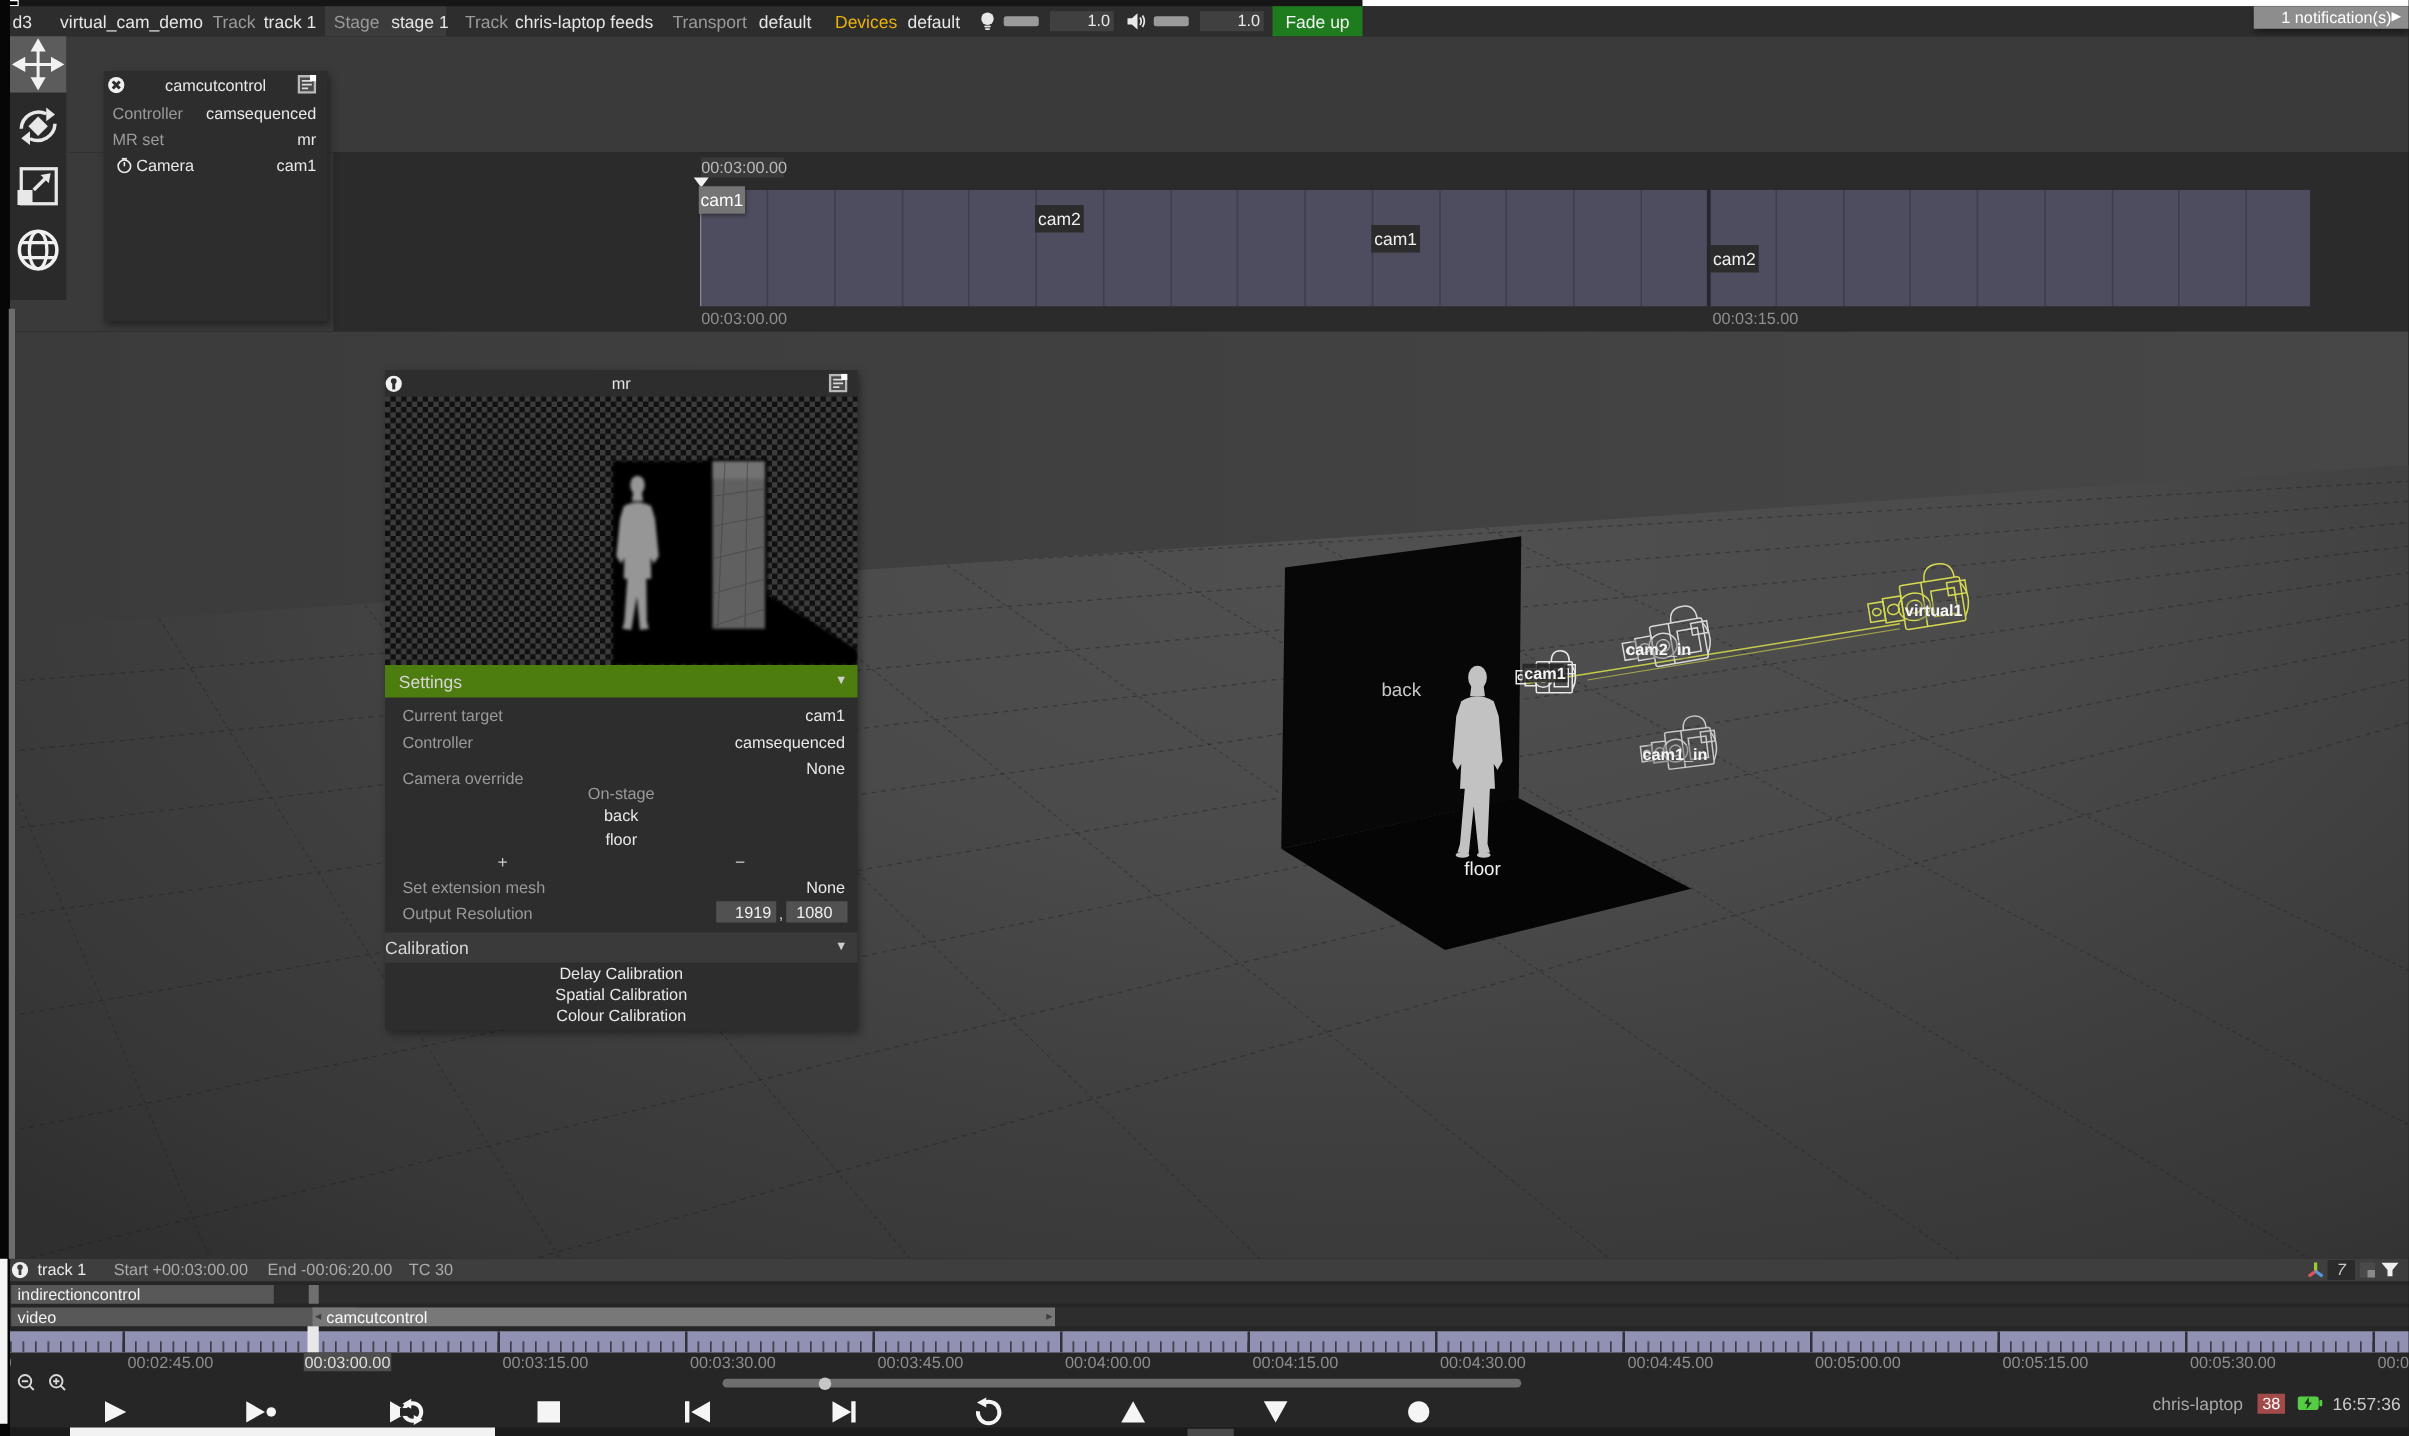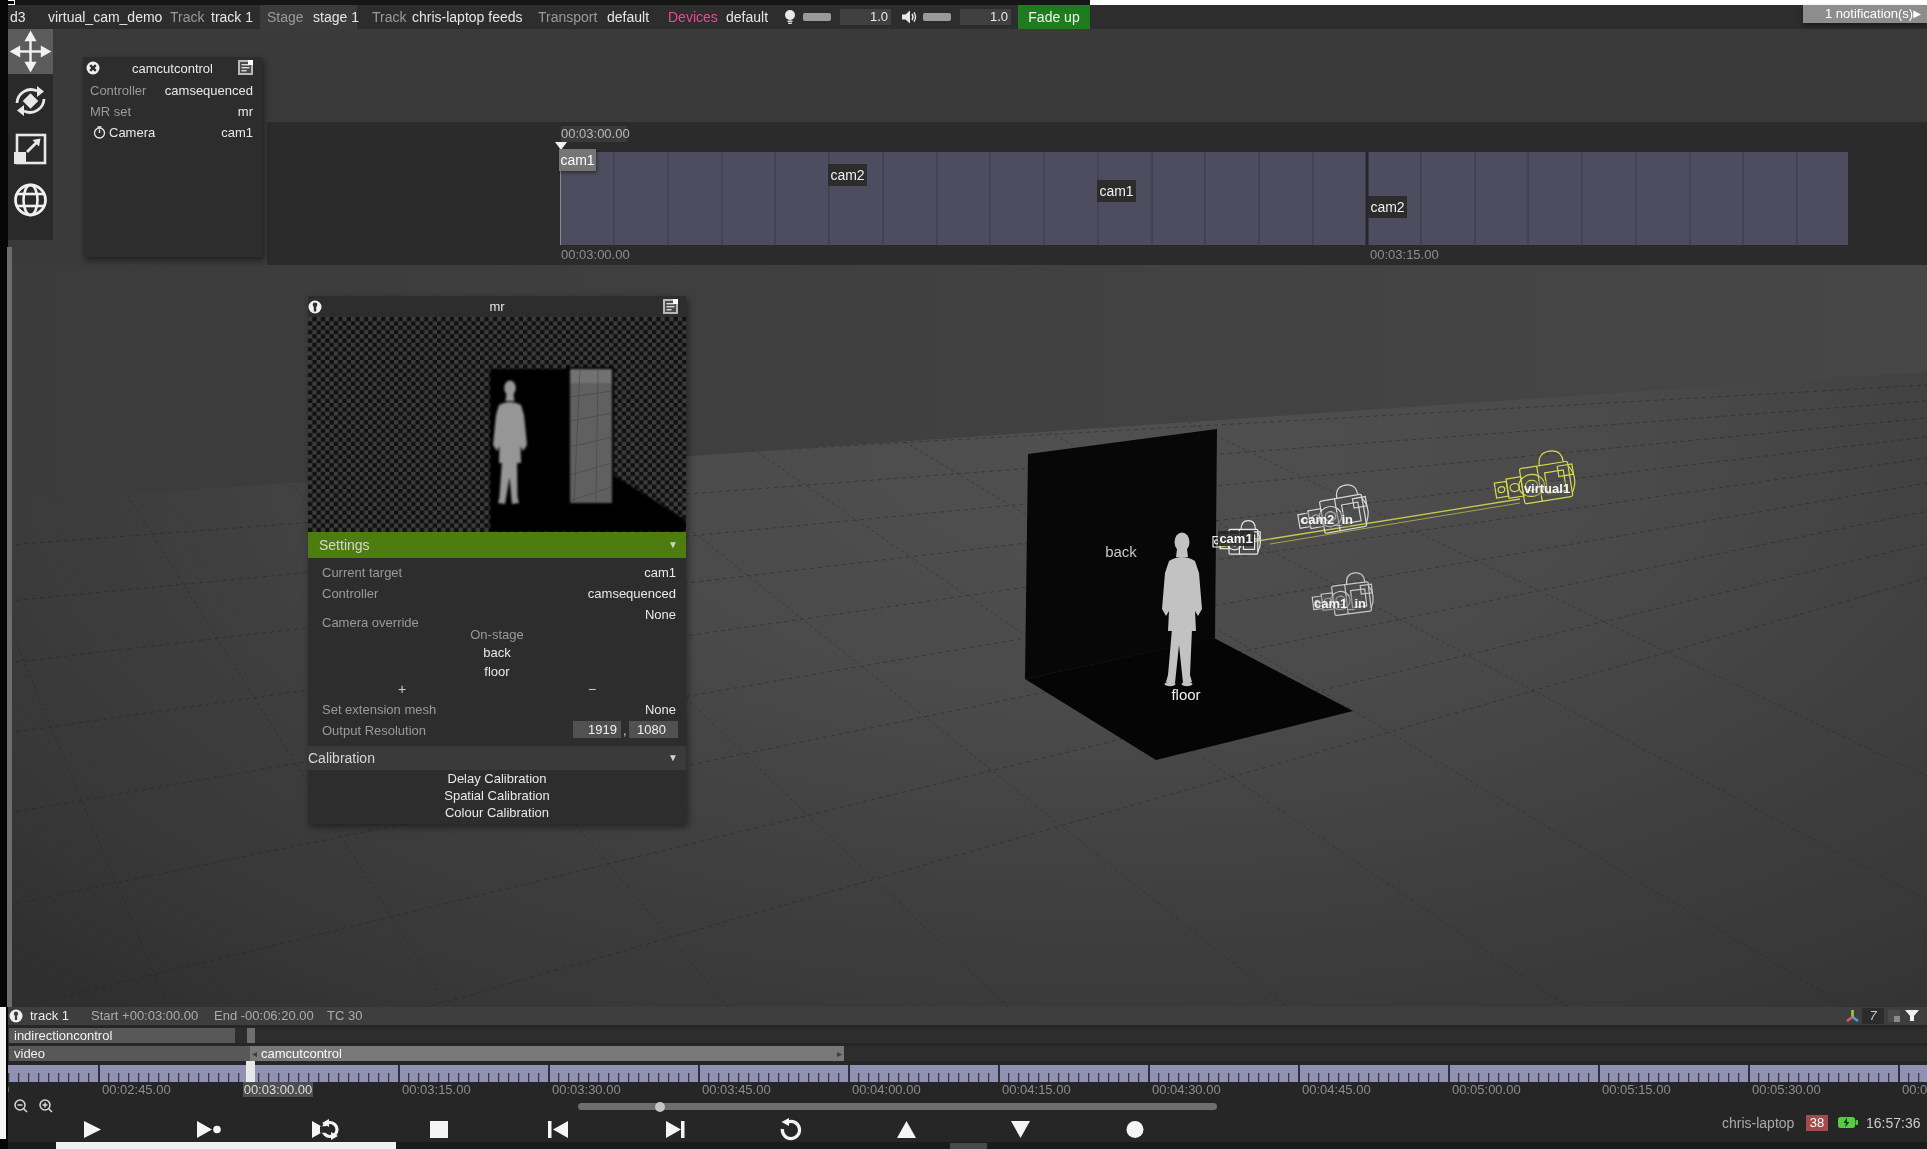--- a/index.html
+++ b/index.html
@@ -131,21 +131,21 @@
   <span class="abs" style="left:10px;">d3</span>
   <span class="abs" style="left:48px;">virtual_cam_demo</span>
   <span class="abs" style="left:170px;color:#9a9a9a;">Track</span>
   <span class="abs" style="left:211px;">track 1</span>
   <span class="abs" style="left:267px;color:#9a9a9a;">Stage</span>
   <span class="abs" style="left:313px;">stage 1</span>
   <span class="abs" style="left:372px;color:#9a9a9a;">Track</span>
   <span class="abs" style="left:412px;">chris-laptop feeds</span>
   <span class="abs" style="left:538px;color:#9a9a9a;">Transport</span>
   <span class="abs" style="left:607px;">default</span>
-  <span class="abs" style="left:668px;color:#ec4899;">Devices</span>
+  <span class="abs" style="left:668px;color:#eab308;">Devices</span>
   <span class="abs" style="left:726px;">default</span>
 </div>
 
 <svg class="abs" style="left:783px;top:8px;" width="18" height="18" viewBox="0 0 18 18">
   <circle cx="7" cy="7" r="5" fill="#e8e8e8"></circle>
   <rect x="4.5" y="12.5" width="5" height="1.4" fill="#e8e8e8"></rect>
   <rect x="5.2" y="14.6" width="3.6" height="1.4" fill="#e8e8e8"></rect>
 </svg>
 <div class="abs" style="left:803px;top:13px;width:28px;height:8px;background:#9a9a9a;border-radius:2px;"></div>
 <div class="abs" style="left:840px;top:9px;width:51px;height:16px;background:#404040;color:#e9e9e9;font-size:13px;line-height:16px;text-align:right;padding-right:3px;">1.0</div>
@@ -372,21 +372,21 @@
   <svg class="abs" style="left:1887px;top:2px;" width="14" height="14" viewBox="0 0 14 14">
     <rect x="1" y="1" width="12" height="12" fill="#4a4a4a"></rect>
     <rect x="7" y="7" width="6" height="6" fill="#8a8a8a"></rect>
   </svg>
   <svg class="abs" style="left:1905px;top:3px;" width="14" height="12" viewBox="0 0 14 12">
     <polygon points="0,0 14,0 9,6 9,11 5,11 5,6" fill="#f0f0f0"></polygon>
   </svg>
 </div>
 
 <div class="abs" style="left:8px;top:1028px;width:1919px;height:15px;background:#2d2d2d;"></div>
-<div class="abs" style="left:9px;top:1028px;width:226px;height:15px;background:#585858;color:#f2f2f2;font-size:13px;line-height:15px;"><span style="margin-left:5px;">indirectioncontrol</span></div>
+<div class="abs" style="left:9px;top:1028px;width:210px;height:15px;background:#585858;color:#f2f2f2;font-size:13px;line-height:15px;"><span style="margin-left:5px;">indirectioncontrol</span></div>
 <div class="abs" style="left:247px;top:1028px;width:8px;height:15px;background:#6f6f6f;"></div>
 <div class="abs" style="left:8px;top:1046px;width:1919px;height:15px;background:#2d2d2d;"></div>
 <div class="abs" style="left:9px;top:1046px;width:275px;height:15px;background:#585858;color:#f2f2f2;font-size:13px;line-height:15px;"><span style="margin-left:5px;">video</span></div>
 <div class="abs" style="left:250px;top:1046px;width:594px;height:15px;background:#787878;color:#fafafa;font-size:13px;line-height:15px;">
   <span style="position:absolute;left:2px;color:#3e3e3e;font-size:10px;">◂</span>
   <span style="margin-left:11px;">camcutcontrol</span>
   <span style="position:absolute;right:2px;color:#3e3e3e;font-size:10px;">▸</span>
 </div>
 
 <div class="abs" style="left:8px;top:1065px;width:1919px;height:17px;background:#9191b3;"></div>

